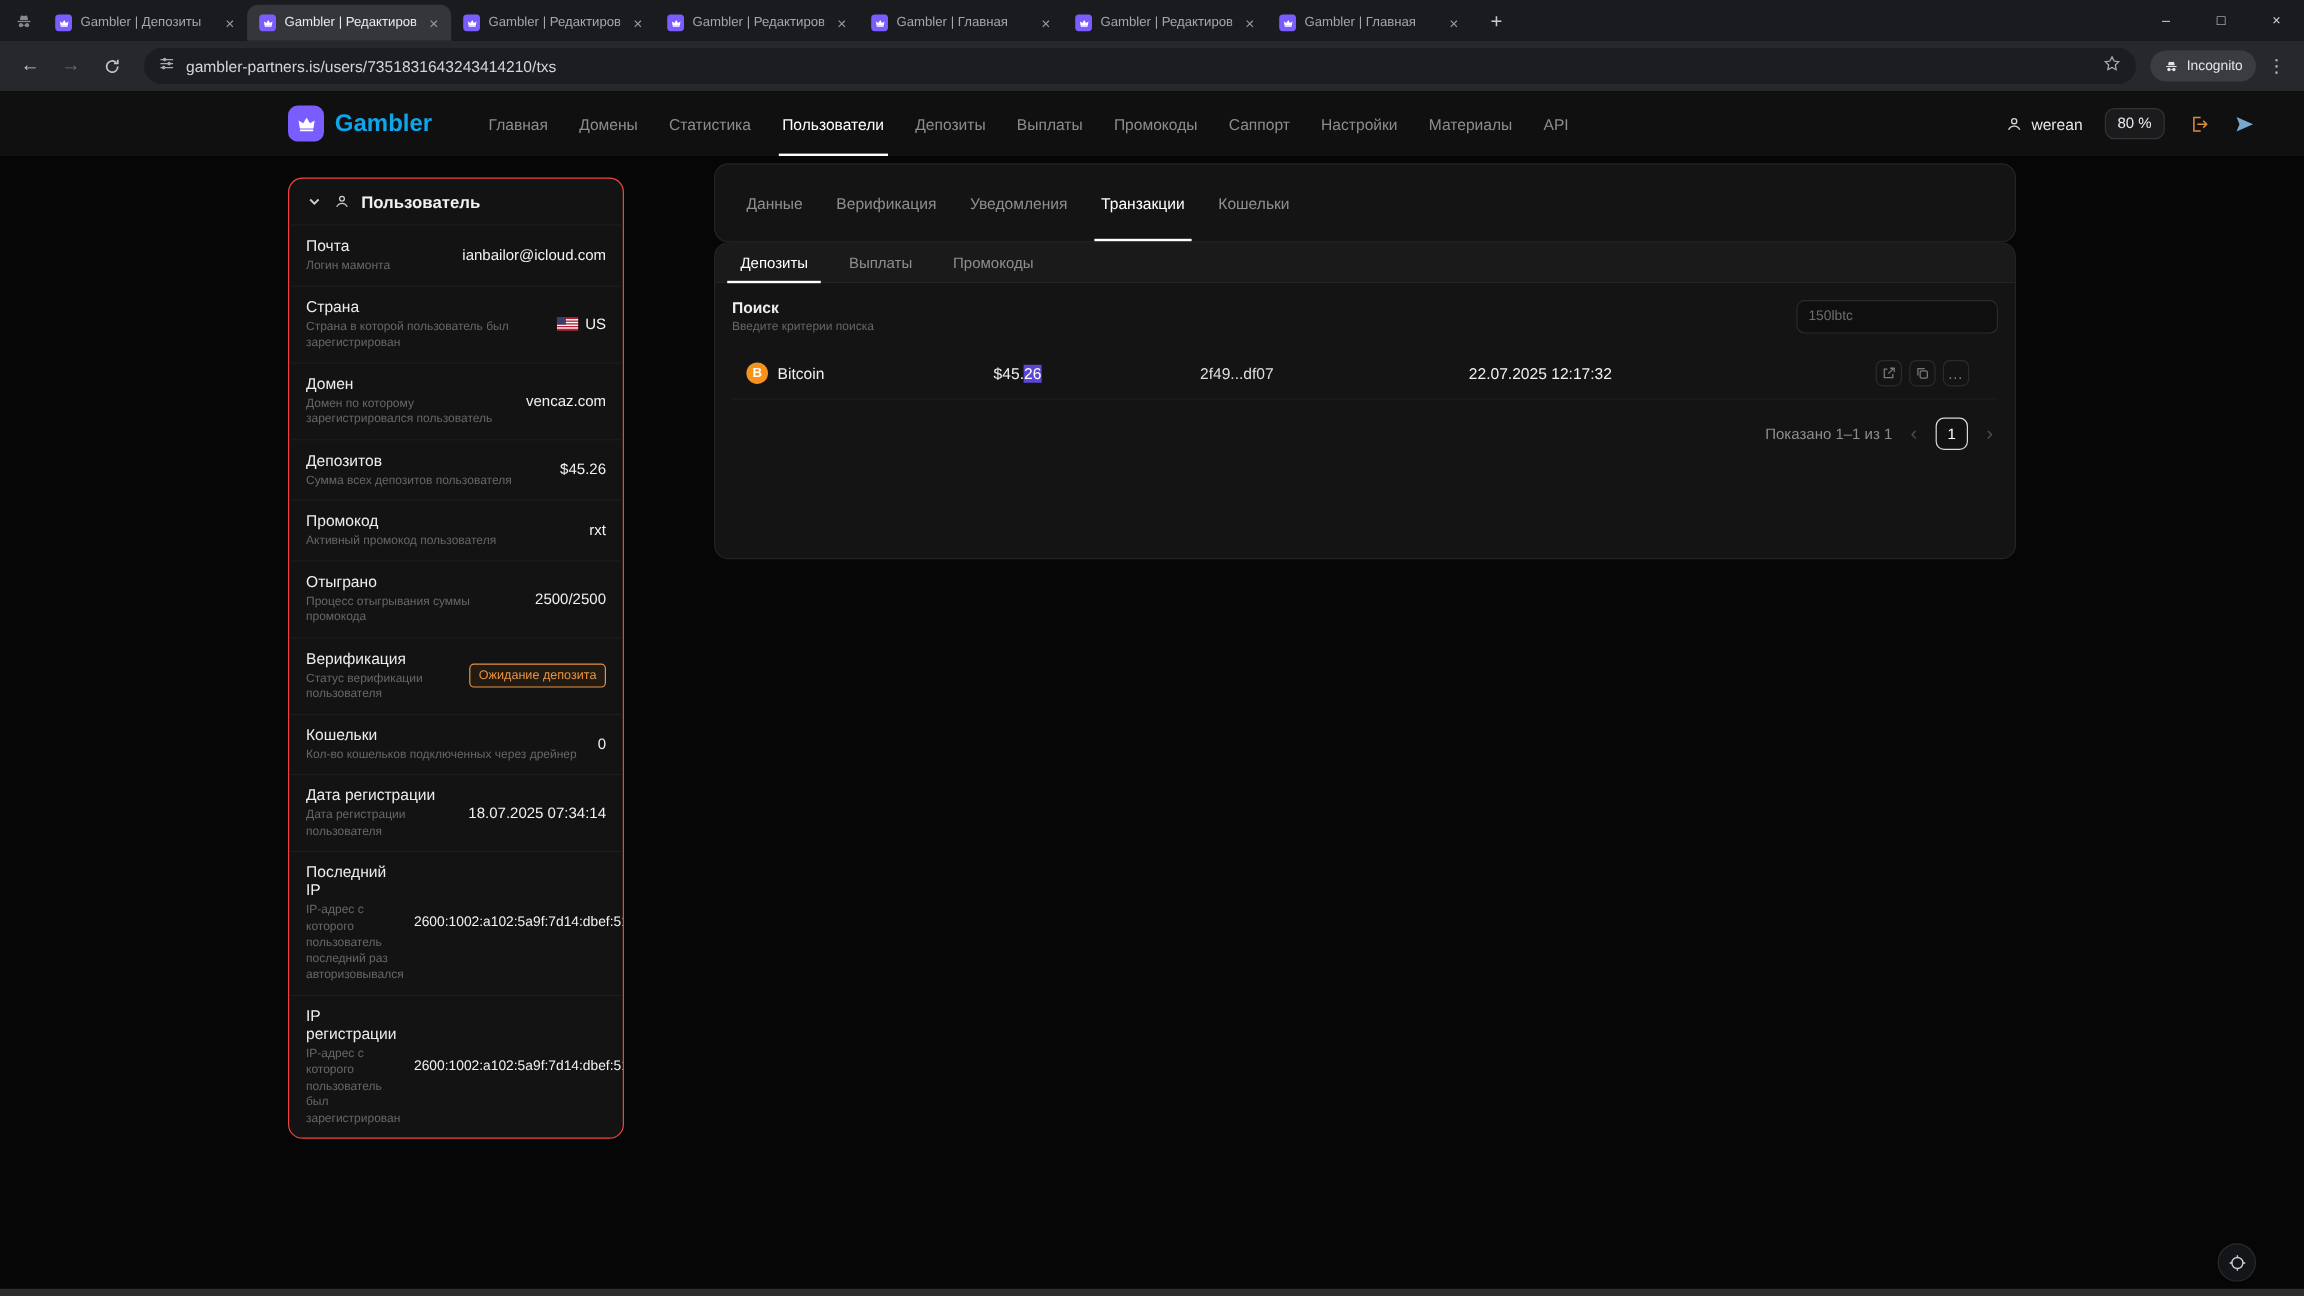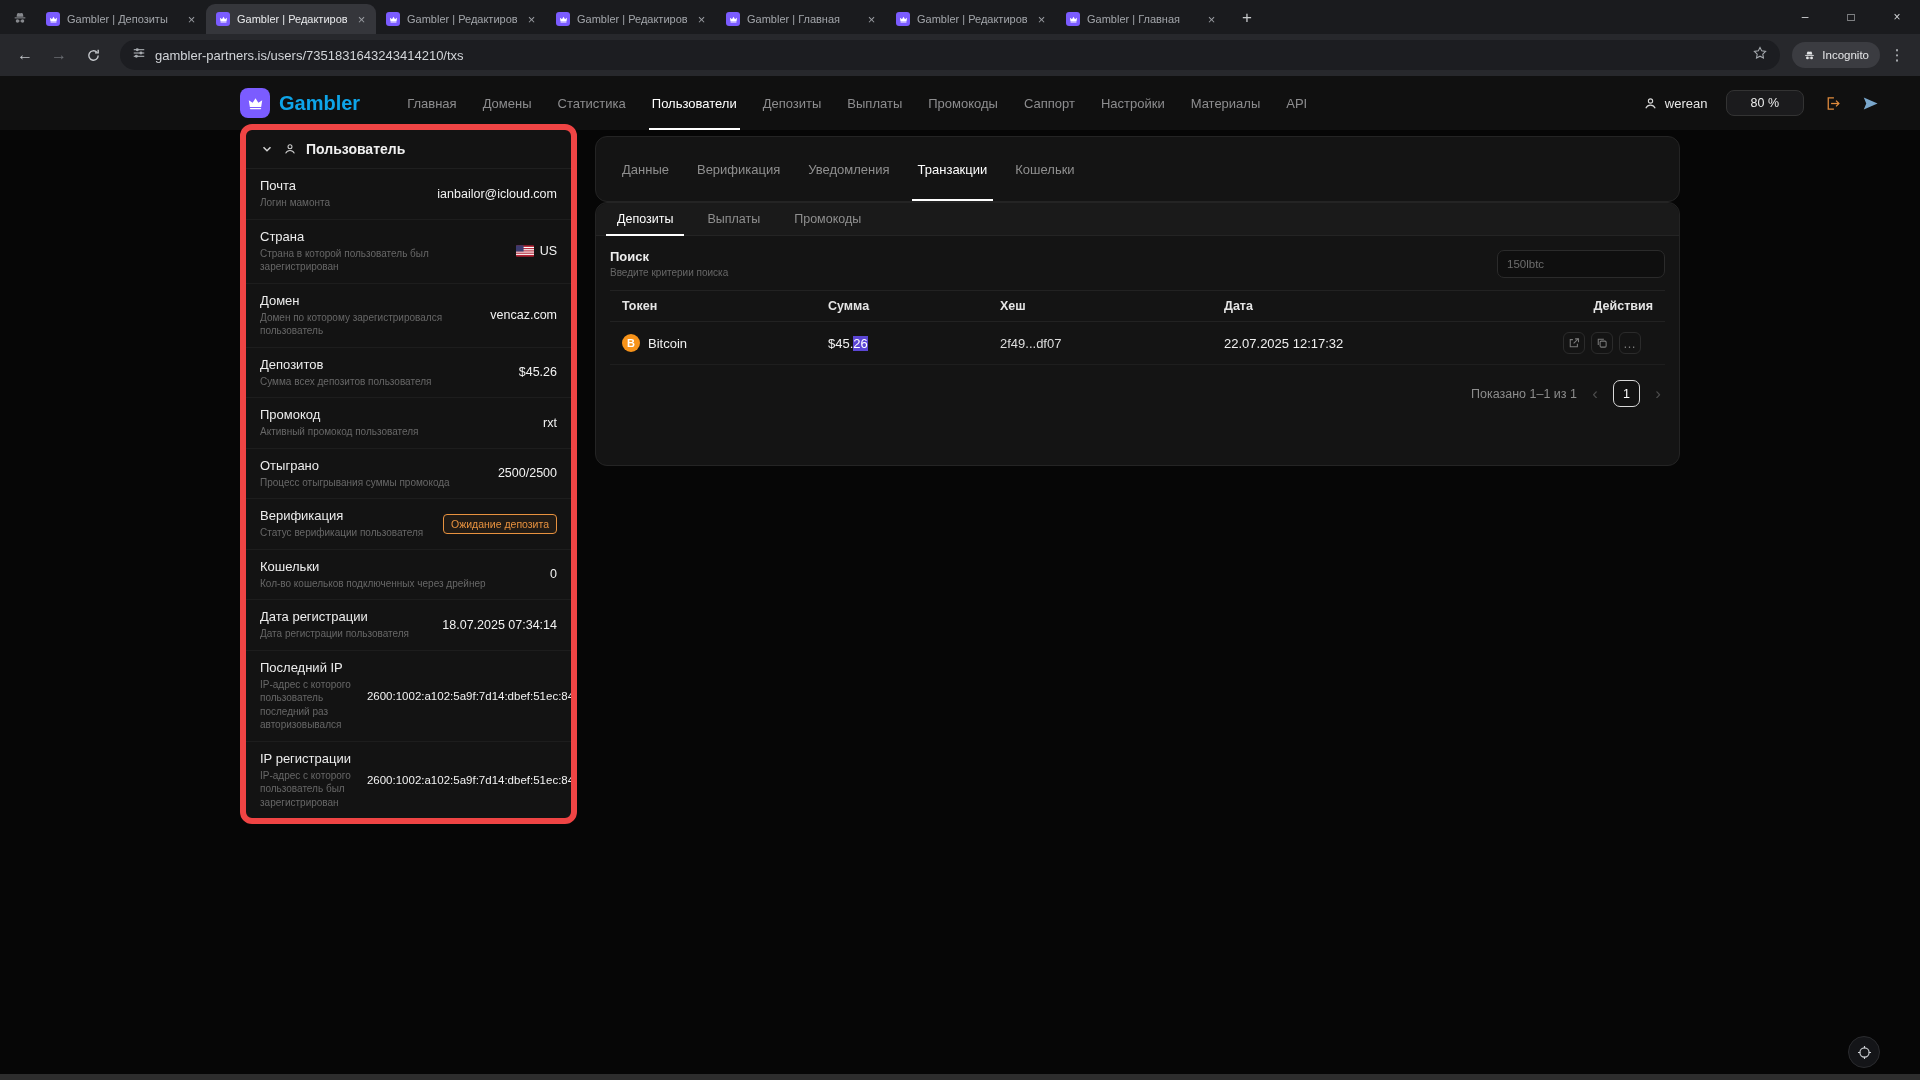--- a/index.html
+++ b/index.html
@@ -34,28 +34,28 @@
   .brand-icon{width:30px;height:30px;border-radius:8px;background:var(--accent,#7b5cff);display:flex;align-items:center;justify-content:center}
   .brand-icon svg{width:17px;height:17px}
   .brand-name{font-size:20px;font-weight:bold;color:#0ea5e9}
   .nav-links{display:flex;align-items:stretch}
   .nav-link{display:flex;align-items:center;padding:0 13px;font-size:13px;color:#8d8d8f;position:relative;cursor:pointer}
   .nav-link.active{color:#fff}
   .nav-link.active::after{content:"";position:absolute;left:10px;right:10px;bottom:0;height:2px;background:#fff}
   .nav-right{margin-left:auto;display:flex;align-items:center;gap:18px}
   .user-chip{display:flex;align-items:center;gap:7px;font-size:13px;color:#e6e6e6}
   .user-chip svg{width:15px;height:15px;color:#d5d5d5}
-  .pct-pill{border:1px solid #333;background:#1b1b1d;border-radius:8px;padding:5px 24px;font-size:12.5px;color:#ececec}
+  .pct-pill{border:1px solid #333;background:#1b1b1d;border-radius:8px;padding:5px 10px;font-size:12.5px;color:#ececec}
   .nav-ic{width:20px;height:20px;display:flex;align-items:center;justify-content:center}
   .nav-ic svg{width:17px;height:17px}
   .ic-logout{color:#e08b3d}
   .ic-plane{color:#7aa7cc}
 
   
-  .sidebar{position:absolute;left:240px;top:124px;width:337px;background:#131313;border:6px solid #ef4444;border-radius:12px;overflow:hidden}
+  .sidebar{position:absolute;left:240px;top:148px;width:280px;background:#131313;border:1px solid #ef4444;border-radius:12px;overflow:hidden}
   .sidebar-head{display:flex;align-items:center;gap:9px;padding:11px 14px;border-bottom:1px solid #1f1f1f;font-size:14px;font-weight:bold;color:#f0f0f0}
   .sidebar-head svg{width:14px;height:14px;color:#cfcfcf}
   .srow{display:flex;align-items:center;justify-content:space-between;gap:10px;padding:9px 14px;border-bottom:1px solid #1d1d1d}
   .srow:last-child{border-bottom:none}
   .srow-left{flex:1;min-width:0}
   .srow-label{font-size:13px;font-weight:normal;color:#ededed;margin-bottom:3px}
   .srow-sub{font-size:10px;color:#676767;line-height:1.35}
   .srow-value{font-size:12.5px;color:#f2f2f2;text-align:right;flex:none;max-width:58%}
   .srow-value.small{font-size:11.5px;max-width:64%}
   .flag-val{display:flex;align-items:center;gap:6px}
@@ -417,27 +417,20 @@
 
   <div class="search-row">
     <div>
       <div class="search-label">Поиск</div>
       <div class="search-sub">Введите критерии поиска</div>
     </div>
     <input class="search-input" type="text" placeholder="150lbtc" style="">
   </div>
 
   <div class="tx-table">
-    <div class="tx-head">
-      <div class="c-token">Токен</div>
-      <div class="c-amount">Сумма</div>
-      <div class="c-hash">Хеш</div>
-      <div class="c-date">Дата</div>
-      <div class="c-actions">Действия</div>
-    </div>
     <div class="tx-row">
       <div class="c-token">
         <span class="token-cell">
           <span class="btc">B</span>
           <span>Bitcoin</span>
         </span>
       </div>
       <div class="c-amount"><span>$45.</span><span class="sel">26</span></div>
       <div class="c-hash hash-val">2f49...df07</div>
       <div class="c-date">22.07.2025 12:17:32</div>

